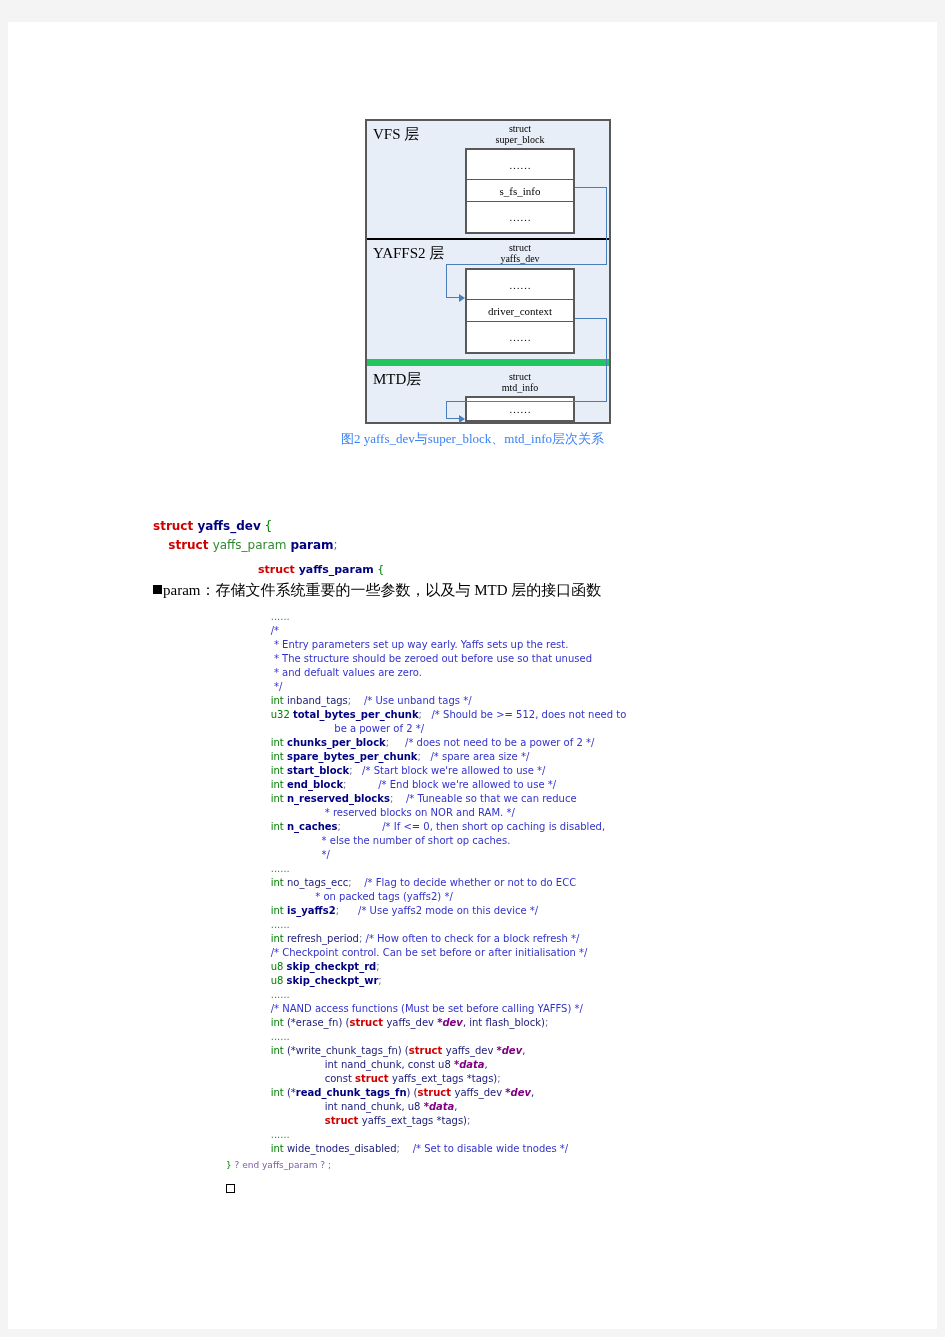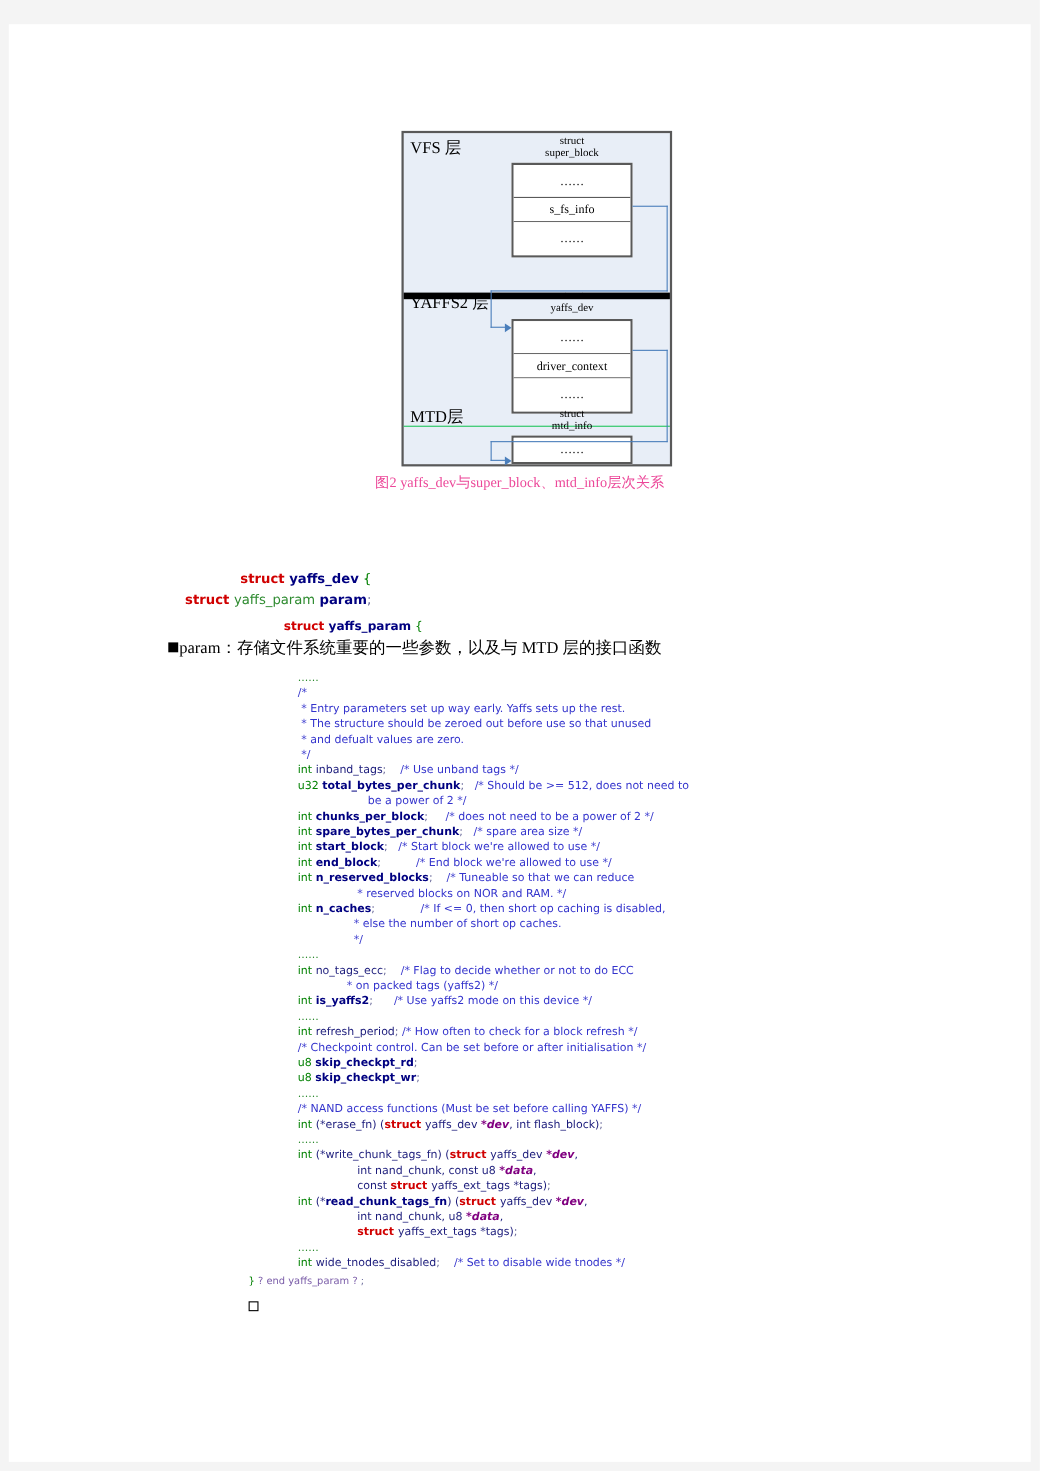--- a/index.html
+++ b/index.html
@@ -32,22 +32,22 @@
     border: 2px solid #595959;
     background: #e8eef7;
     box-sizing: border-box;
   }
   .layer {
     position: absolute;
     left: 0;
     width: 100%;
     box-sizing: border-box;
   }
-  .layer-vfs   { top: 0px;   height: 151px; border-bottom: 6px solid #000000; }
-  .layer-yaffs { top: 119px; height: 126px; border-bottom: 1px solid #22c55e; margin-top: 22px; }
+  .layer-vfs   { top: 0px;   height: 119px; border-bottom: 2px solid #000000; }
+  .layer-yaffs { top: 119px; height: 126px; border-bottom: 7px solid #22c55e; }
   .layer-mtd   { top: 245px; height: 58px; }
 
   .layer-label {
     position: absolute;
     left: 6px;
     top: 4px;
     font-family: "Liberation Serif", serif;
     font-size: 15px;
     color: #000;
     white-space: nowrap;
@@ -99,21 +99,21 @@
   }
 
   .fig-caption {
     position: absolute;
     left: 0;
     top: 408px;
     width: 929px;
     text-align: center;
     font-family: "Liberation Serif", serif;
     font-size: 13px;
-    color: #ec4899;
+    color: #3b82f6;
   }
 
   
   .para {
     position: absolute;
     font-family: "Liberation Serif", serif;
     font-size: 15px;
     line-height: 24px;
     color: #000;
     text-align: justify;
@@ -140,21 +140,21 @@
 
   
   .code {
     position: absolute;
     font-family: "DejaVu Sans", sans-serif;
     font-size: 10px;
     line-height: 14px;
     white-space: pre;
     color: #000080;
   }
-  .code-dev   { left: 145px; top: 495px; font-size: 12px; line-height: 19px; text-align: right; }
+  .code-dev   { left: 145px; top: 495px; font-size: 12px; line-height: 19px; }
   .code-param-open { left: 250px; top: 540px; font-size: 11px; line-height: 16px; }
   .code-main  { left: 250px; top: 588px; }
   .code-close { left: 218px; top: 1137px; font-size: 9px; line-height: 13px; }
 
   .k-struct { color: #d00000; font-weight: bold; }
   .k-type   { color: #008000; }
   .k-brace  { color: #008000; }
   .id-bold  { color: #000080; font-weight: bold; }
   .id       { color: #1a1a7a; }
   .id-green { color: #2e8b30; }

